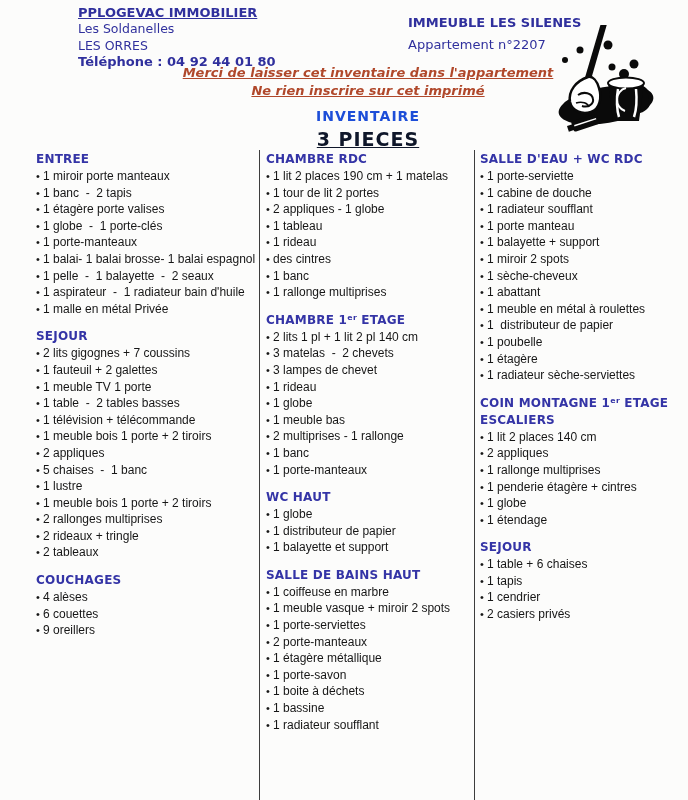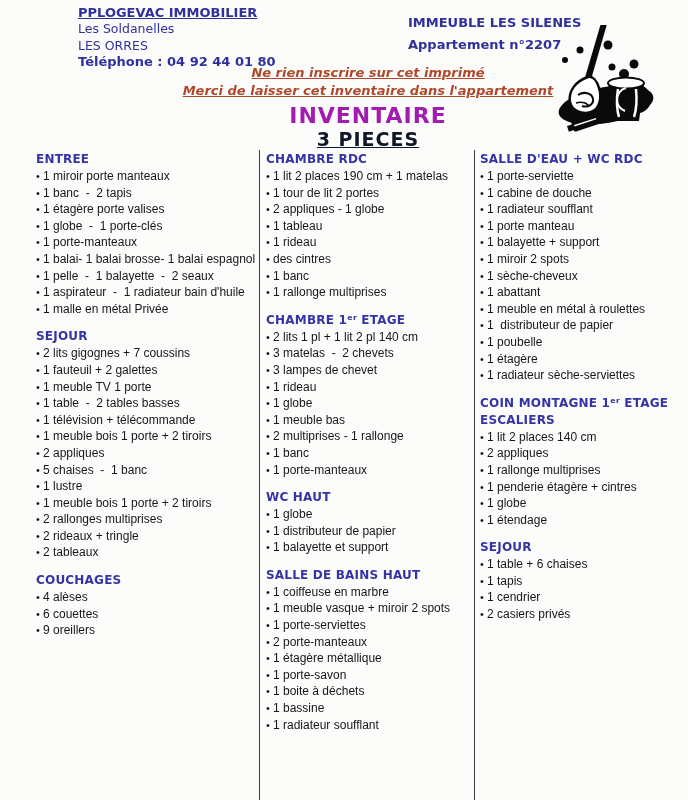--- a/index.html
+++ b/index.html
@@ -6,24 +6,24 @@
   .page{
     position:relative;width:688px;height:800px;margin:0 auto;
     background:#fcfcfb;overflow:hidden;
     font-family:"DejaVu Sans",sans-serif;color:#1a1a1a;
   }
   
   .agency{position:absolute;left:78px;top:5px;line-height:16.3px;color:#30309d;font-size:12.5px;}
   .agency-name{font-weight:bold;text-decoration:underline;font-size:13px;}
   .agency-phone{font-weight:bold;font-size:13px;}
   .building-name{position:absolute;left:408px;top:15px;color:#30309d;font-weight:bold;font-size:13px;}
-  .apartment{position:absolute;left:408px;top:37px;color:#30309d;font-weight:bold;font-size:13px;}
+  .apartment{position:absolute;left:408px;top:37px;color:#30309d;font-weight:normal;font-size:13px;}
   .center-zone{position:absolute;left:48px;top:64px;width:640px;text-align:center;}
   .notice-line{color:#b0482b;font-weight:bold;font-style:italic;text-decoration:underline;font-size:13px;line-height:18px;}
-  .doc-title{color:#a21caf;font-weight:bold;font-size:22px;line-height:24px;margin-top:4px;letter-spacing:1px;}
+  .doc-title{color:#1d4ed8;font-weight:bold;font-size:14px;line-height:24px;margin-top:4px;letter-spacing:1px;}
   .doc-subtitle{color:#0f172a;font-weight:bold;font-size:19px;line-height:22px;letter-spacing:1px;text-decoration:underline;}
   .clipart{position:absolute;left:540px;top:25px;width:148px;height:120px;}
   .clipart svg{width:100%;height:100%;}
   .clipart svg *{fill:#0a0a0a;}
   
   .divider{position:absolute;top:150px;height:650px;width:1px;background:#3d3d3d;}
   .divider-1{left:259px;}
   .divider-2{left:474px;}
   .col{position:absolute;top:151px;}
   .col-0{left:36px;width:218px;}
@@ -76,22 +76,22 @@
       <path d="M36,78 C42,76 48,78 49,82" style="fill:none" stroke="#0a0a0a" stroke-width="1.6"></path>
       <g transform="rotate(-18 46 98)">
         <rect x="32" y="92" width="27" height="11" rx="2"></rect>
         <rect x="27" y="95" width="6" height="6"></rect>
         <line x1="34" y1="97" x2="57" y2="97" stroke="#ffffff" stroke-width="1.5"></line>
       </g>
     </svg>
   </div>
 
   <div class="center-zone">
+    <div class="notice-line">Merci de laisser cet inventaire dans l'appartement</div>
     <div class="notice-line">Ne rien inscrire sur cet imprimé</div>
-    <div class="notice-line">Merci de laisser cet inventaire dans l'appartement</div>
     <div class="doc-title">INVENTAIRE</div>
     <div class="doc-subtitle">3 PIECES</div>
   </div>
 
   <div class="divider divider-1"></div>
   <div class="divider divider-2"></div>
 
   <div class="col col-0">
       <div class="section">
         <div class="section-heading">ENTREE</div>

